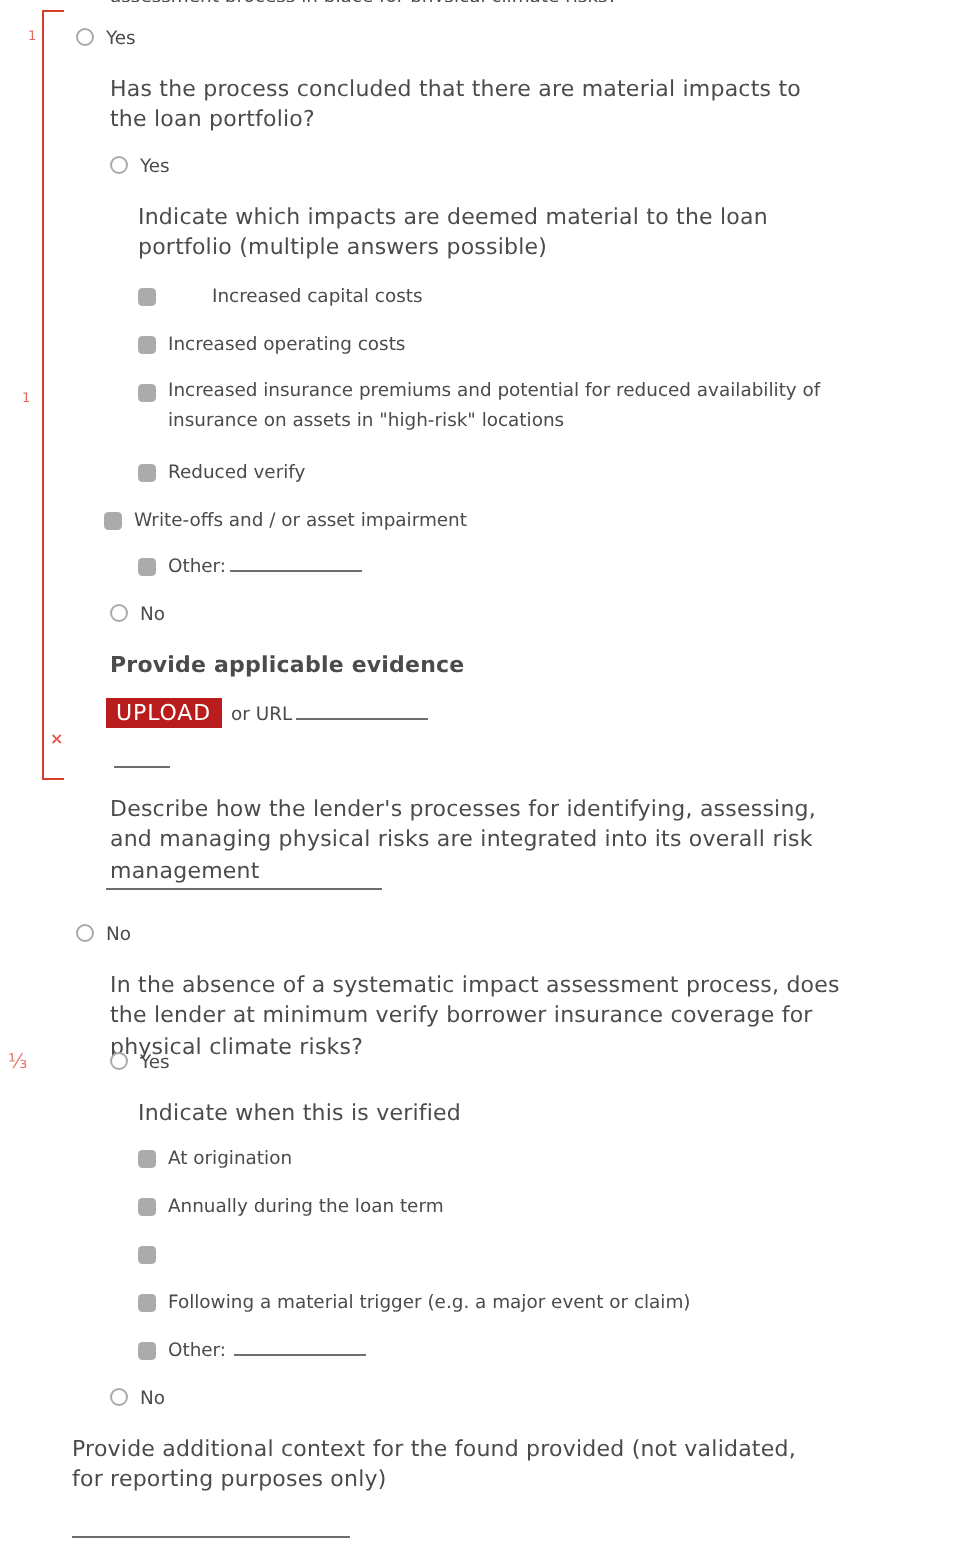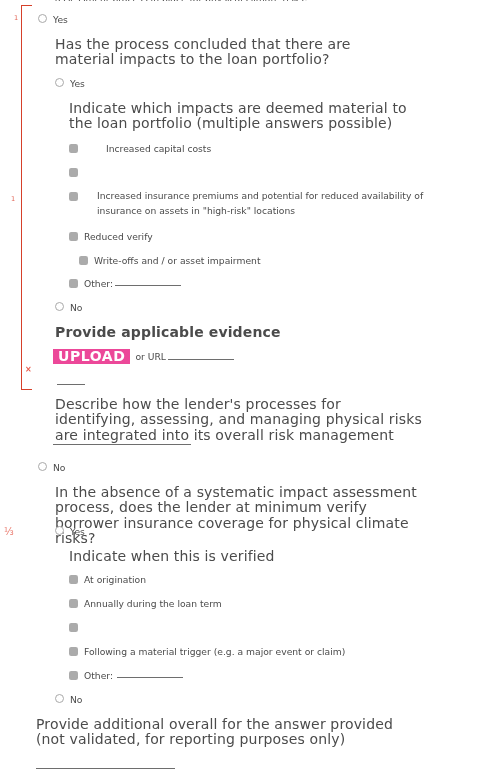--- a/index.html
+++ b/index.html
@@ -12,21 +12,21 @@
     width: 482px; height: 782px;
     position: relative;
     overflow: hidden;
     font-family: "DejaVu Sans", "Liberation Sans", sans-serif;
     color: #4a4a4a;
     -webkit-font-smoothing: antialiased;
   }
 
   
   .q {
-    font-size: 14px;
+    font-size: 11px;
     line-height: 15.4px;
     color: #4b4b4b;
     letter-spacing: 0.01em;
   }
 
   
   .row {
     position: absolute;
     display: flex;
     align-items: flex-start;
@@ -77,24 +77,24 @@
     border-top: 1px solid #6e6e6e;
   }
 
   
   .upload-line {
     position: absolute;
     display: flex;
     align-items: center;
   }
   .upload-btn {
-    background: #ec4899;
+    background: #b91c1c;
     color: #ffffff;
-    font-size: 14px;
-    font-weight: bold;
+    font-size: 11px;
+    font-weight: normal;
     letter-spacing: 0.04em;
     padding: 3px 5px 3px 5px;
     line-height: 9px;
     border: none;
     cursor: pointer;
     font-family: "DejaVu Sans", "Liberation Sans", sans-serif;
   }
   .upload-tail {
     font-size: 9.2px;
     color: #4b4b4b;
@@ -171,33 +171,34 @@
 
 <div class="para q" style="left:69px; top:101px; width:352px;">Indicate which impacts are deemed material to the loan portfolio (multiple answers possible)</div>
 
 <div class="row" style="left:69px; top:142px;gap:22px;">
   <span class="cbox"></span>
   <span class="opt-label">Increased capital costs</span>
 </div>
 
 <div class="row" style="left:69px; top:166px;">
   <span class="cbox"></span>
-</div>
-
-<div class="row" style="left:69px; top:190px; width:356px;gap:13px;">
+  <span class="opt-label">Increased operating costs</span>
+</div>
+
+<div class="row" style="left:69px; top:190px; width:356px;">
   <span class="cbox"></span>
   <span class="opt-label" style="white-space:normal; line-height:15.4px; width:340px; margin-top:-2px;">Increased insurance premiums and potential for reduced availability of insurance on assets in "high-risk" locations</span>
 </div>
 
 <div class="row" style="left:69px; top:230px;">
   <span class="cbox"></span>
   <span class="opt-label">Reduced verify</span>
 </div>
 
-<div class="row" style="left:79px; top:254px;justify-content:space-between;">
+<div class="row" style="left:52px; top:254px;justify-content:space-between;">
   <span class="cbox"></span>
   <span class="opt-label">Write-offs and / or asset impairment</span>
 </div>
 
 <div class="row" style="left:69px; top:277px;">
   <span class="cbox"></span>
   <span class="opt-label">Other:</span>
   <span class="blank-inline blank-lg"></span>
 </div>
 
@@ -256,15 +257,15 @@
   <span class="cbox"></span>
   <span class="opt-label">Other:</span>
   <span class="blank-inline blank-lg" style="margin-left:4px;"></span>
 </div>
 
 <div class="row" style="left:55px; top:693px;">
   <span class="radio"></span>
   <span class="opt-label">No</span>
 </div>
 
-<div class="para q" style="left:36px; top:717px; width:375px;">Provide additional overall for the answer provided (not validated, for reporting purposes only)</div>
+<div class="para q" style="left:36px; top:717px; width:375px;">Provide additional context for the found provided (not validated, for reporting purposes only)</div>
 
 <div class="blank-bar" style="left:36px; top:768px; width:139px;"></div>
 
 </body></html>

